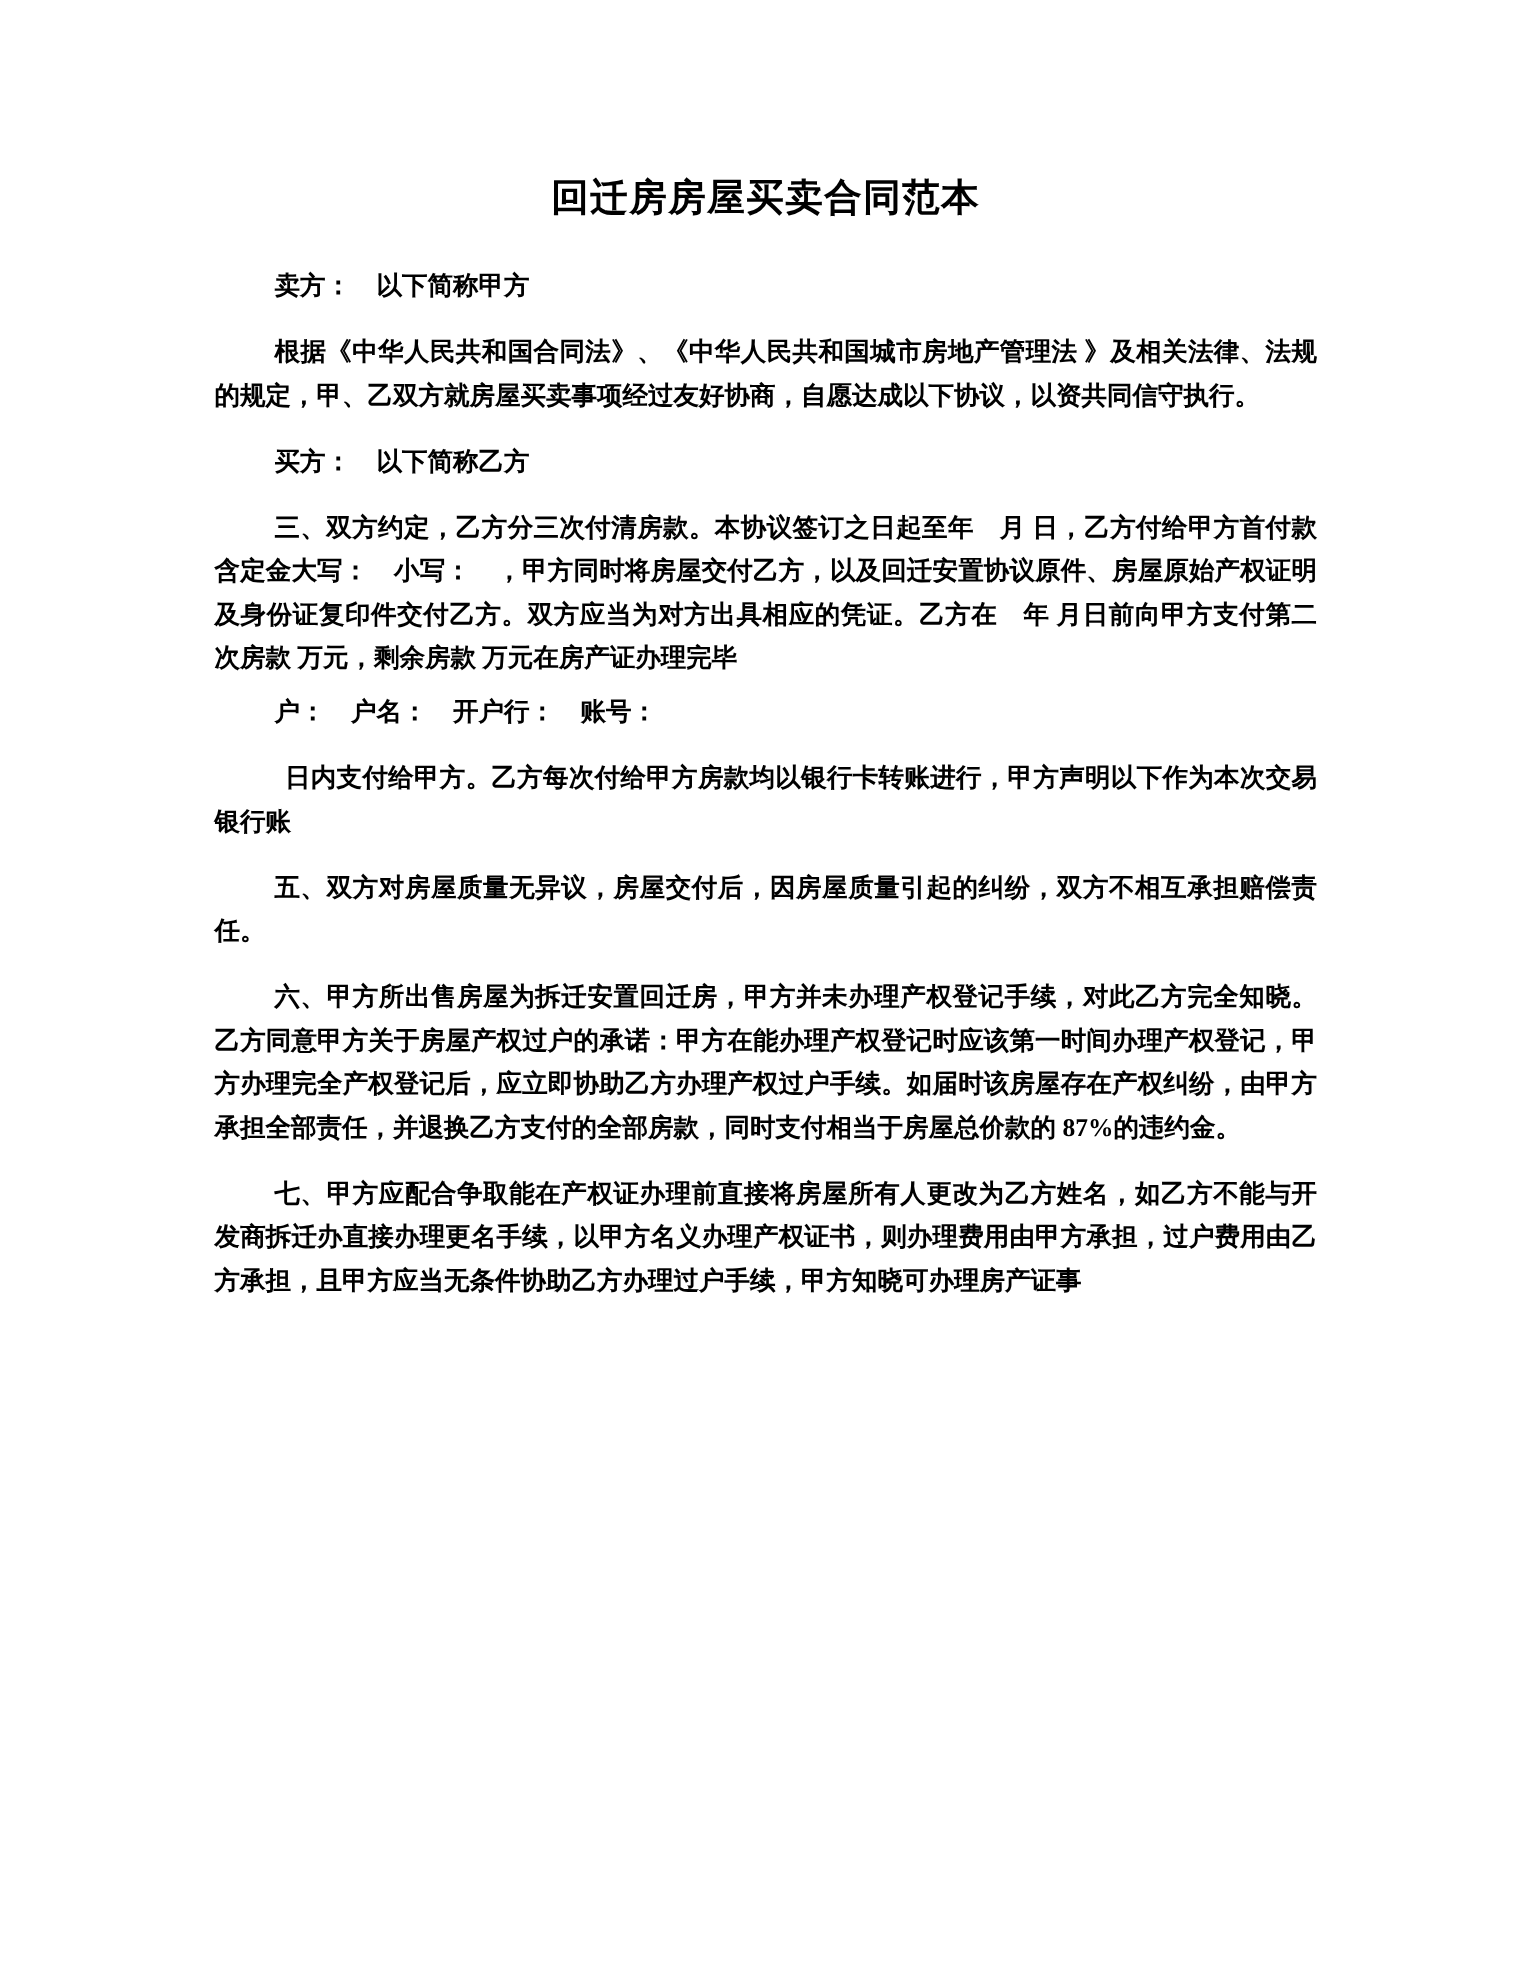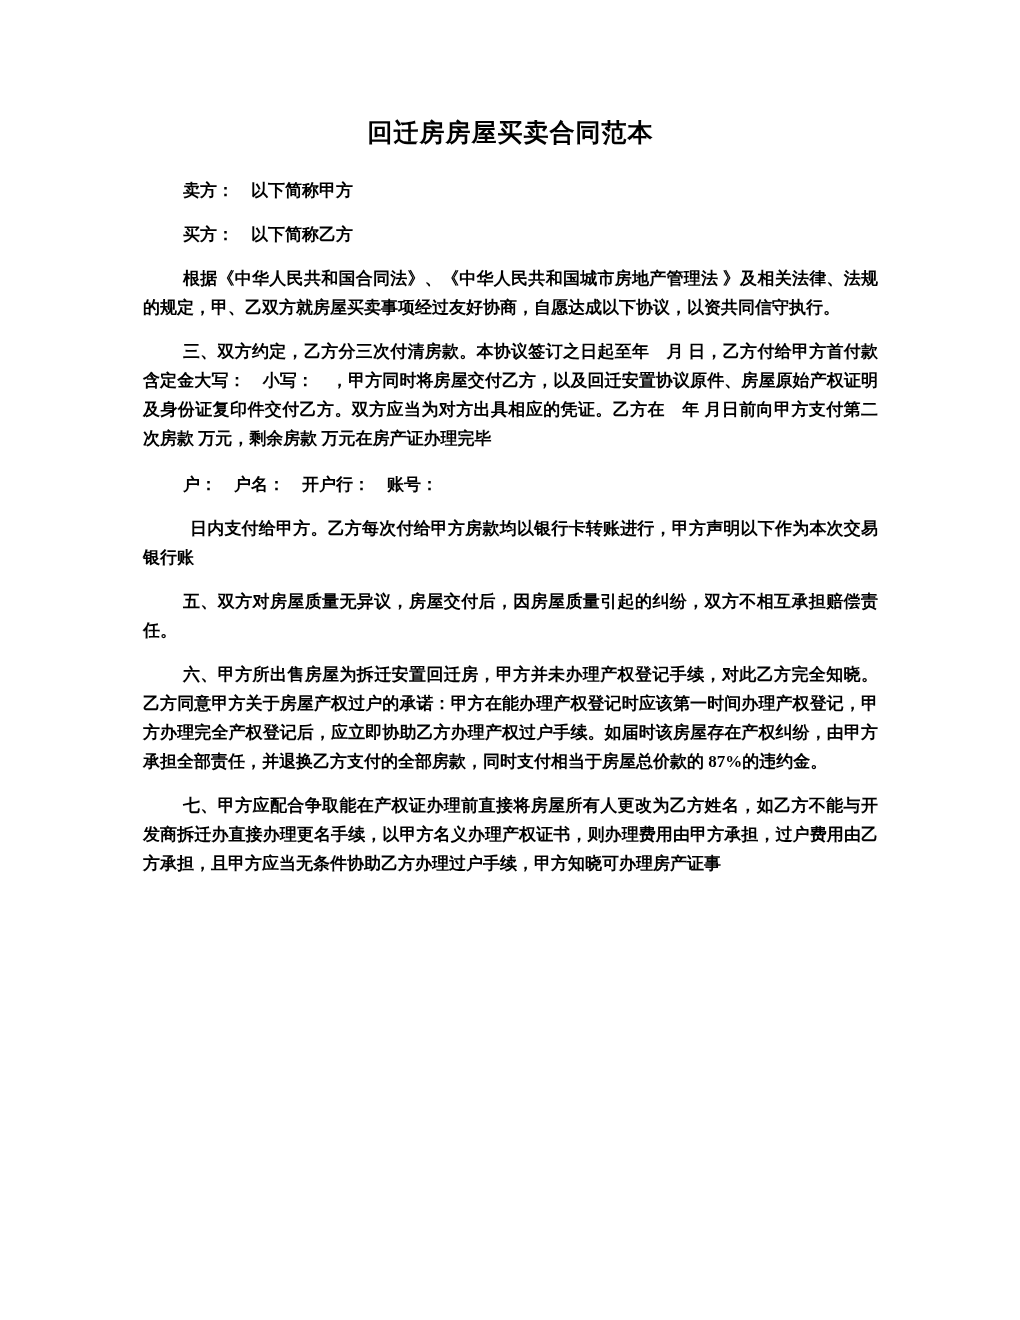--- a/index.html
+++ b/index.html
@@ -32,37 +32,37 @@
   .para {
     margin: 0 0 15px 0;
     font-size: 17px;
     line-height: 29px;
     text-align: justify;
     text-indent: 40px;
     word-break: break-all;
     font-weight: bold;
   }
   .para.tight {
-    margin-bottom: 17px;
+    margin-bottom: 7px;
   }
   .para.cont {
     text-indent: 47px;
   }
 </style>
 </head>
 <body>
 
 <div class="page">
   <h1 class="doc-title">回迁房房屋买卖合同范本</h1>
 
   <p class="para">卖方：　以下简称甲方</p>
 
+  <p class="para">根据《中华人民共和国合同法》、《中华人民共和国城市房地产管理法 》及相关法律、法规的规定，甲、乙双方就房屋买卖事项经过友好协商，自愿达成以下协议，以资共同信守执行。</p>
+
   <p class="para">买方：　以下简称乙方</p>
-
-  <p class="para">根据《中华人民共和国合同法》、《中华人民共和国城市房地产管理法 》及相关法律、法规的规定，甲、乙双方就房屋买卖事项经过友好协商，自愿达成以下协议，以资共同信守执行。</p>
 
 
 
   <p class="para tight">三、双方约定，乙方分三次付清房款。本协议签订之日起至年　月 日，乙方付给甲方首付款含定金大写：　小写：　，甲方同时将房屋交付乙方，以及回迁安置协议原件、房屋原始产权证明及身份证复印件交付乙方。双方应当为对方出具相应的凭证。乙方在　年 月日前向甲方支付第二次房款 万元，剩余房款 万元在房产证办理完毕</p>
 
   <p class="para">户：　户名：　开户行：　账号：</p>
 
   <p class="para cont">日内支付给甲方。乙方每次付给甲方房款均以银行卡转账进行，甲方声明以下作为本次交易银行账</p>
 
 

